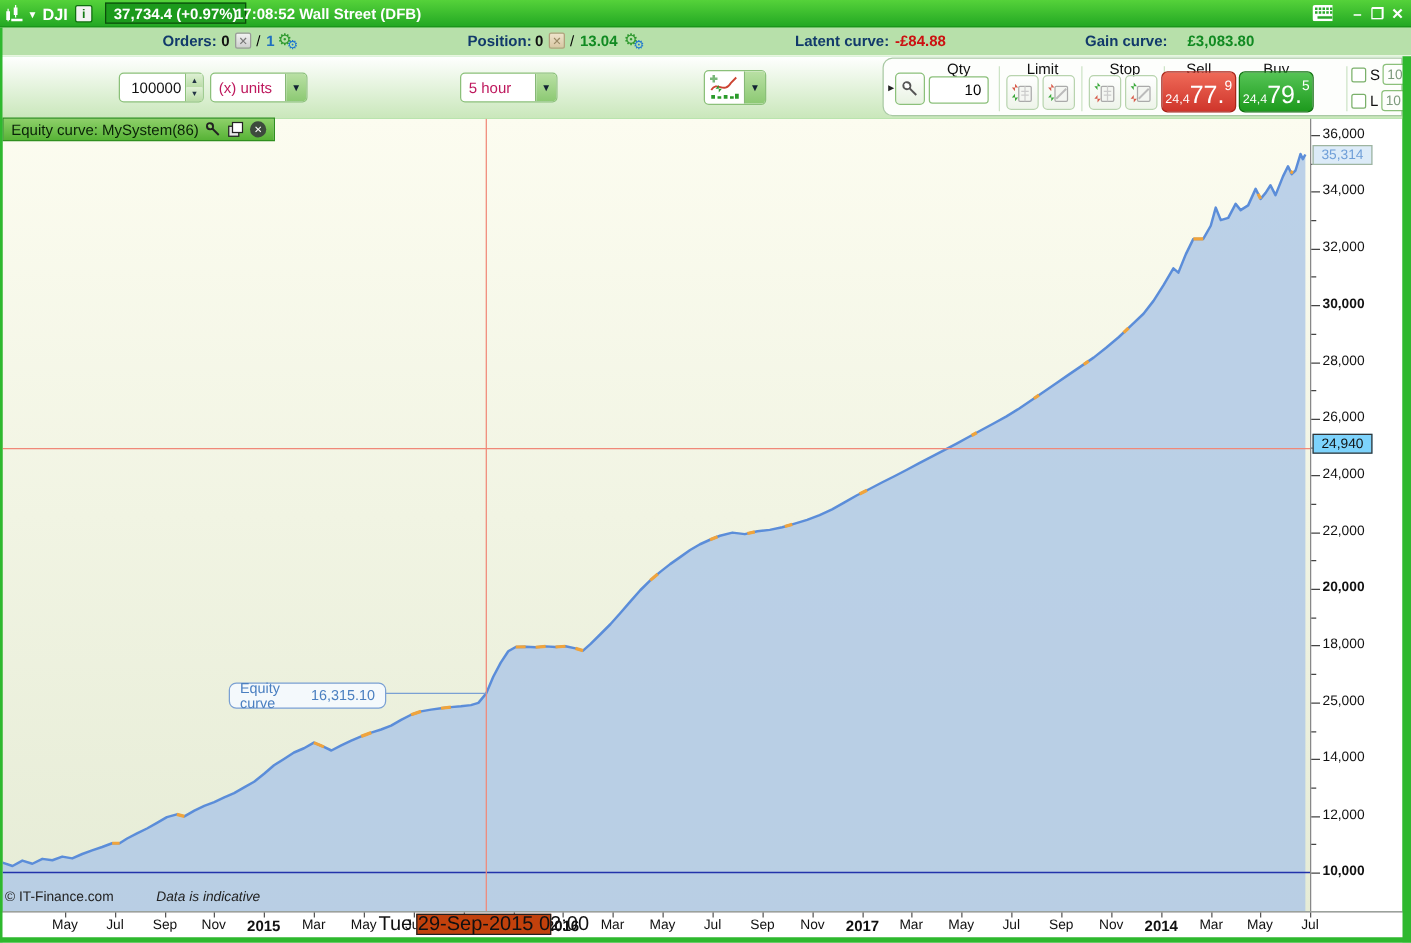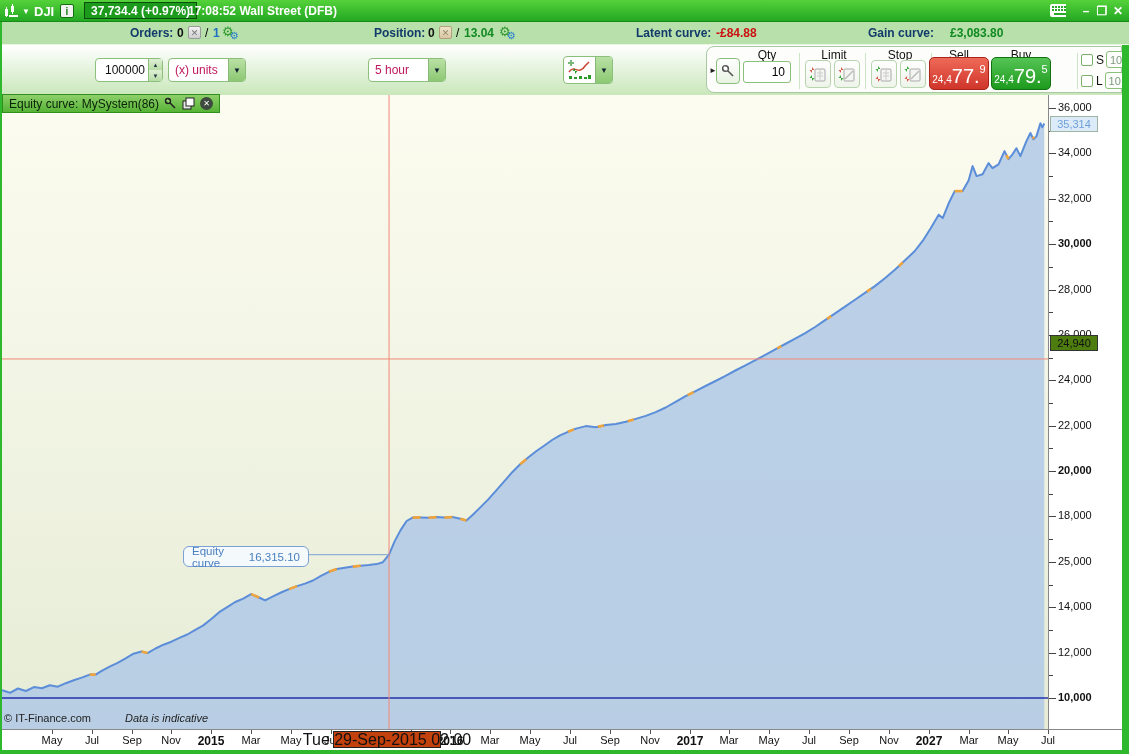--- a/index.html
+++ b/index.html
@@ -104,21 +104,21 @@
   .copyright .it { font-style:italic;margin-left:31px; }
 
   .y-axis { position:absolute; left:1048px; top:95px; width:74px; height:634px;
     background:#fff; border-left:1px solid #888; z-index:3; }
   .ytick { position:absolute; left:0; height:1px; background:#444; }
   .ylab { position:absolute; left:9px; font-size:11px; color:#111; white-space:nowrap; }
   .ylab.b { font-weight:bold; }
   .val-box { position:absolute; left:1px; width:48px; height:16px; font-size:11px; z-index:4;
     display:flex; align-items:center; justify-content:center; }
   .val-cur { top:21px; background:#dcebf8; border:1px solid #9eb4a0; color:#6f9fd8; }
-  .val-cross { top:240px; background:#4d7c0f; border:1px solid #333; color:#111;text-align:right; }
+  .val-cross { top:252px; background:#7dd3fc; border:1px solid #333; color:#111;text-align:right; }
 
   .x-axis { position:absolute; left:0; top:729px; width:1129px; height:21px;
     background:#fff; border-top:1px solid #888; z-index:3; }
   .xtick { position:absolute; top:0; width:1px; height:4px; background:#555; }
   .xlab { position:absolute; top:4px; width:56px; text-align:center; font-size:11px; color:#111;}
   .xlab.b { font-weight:bold; font-size:12px; }
   .date-box { position:absolute; left:333px; top:1px; width:108px; height:17px; z-index:5;
     background:#c2410c; border:1px solid #222; color:#111; font-size:16px;
     display:flex; align-items:center; justify-content:center; white-space:nowrap;}
 
@@ -461,21 +461,21 @@
       <span class="xlab" style="left: 701px;">Mar</span>
       <span class="xtick" style="left: 769px;"></span>
       <span class="xlab" style="left: 741px;">May</span>
       <span class="xtick" style="left: 809px;"></span>
       <span class="xlab" style="left: 781px;">Jul</span>
       <span class="xtick" style="left: 849px;"></span>
       <span class="xlab" style="left: 821px;">Sep</span>
       <span class="xtick" style="left: 889px;"></span>
       <span class="xlab" style="left: 861px;">Nov</span>
       <span class="xtick" style="left: 929px;"></span>
-      <span class="xlab b" style="left: 901px;">2027</span>
+      <span class="xlab b" style="left: 901px;">2014</span>
       <span class="xtick" style="left: 969px;"></span>
       <span class="xlab" style="left: 941px;">Mar</span>
       <span class="xtick" style="left: 1008px;"></span>
       <span class="xlab" style="left: 980px;">May</span>
       <span class="xtick" style="left: 1048px;"></span>
       <span class="xlab" style="left: 1020px;">Jul</span>
     </div>
 
   <div class="frame-l"></div>
   <div class="frame-r"></div>

